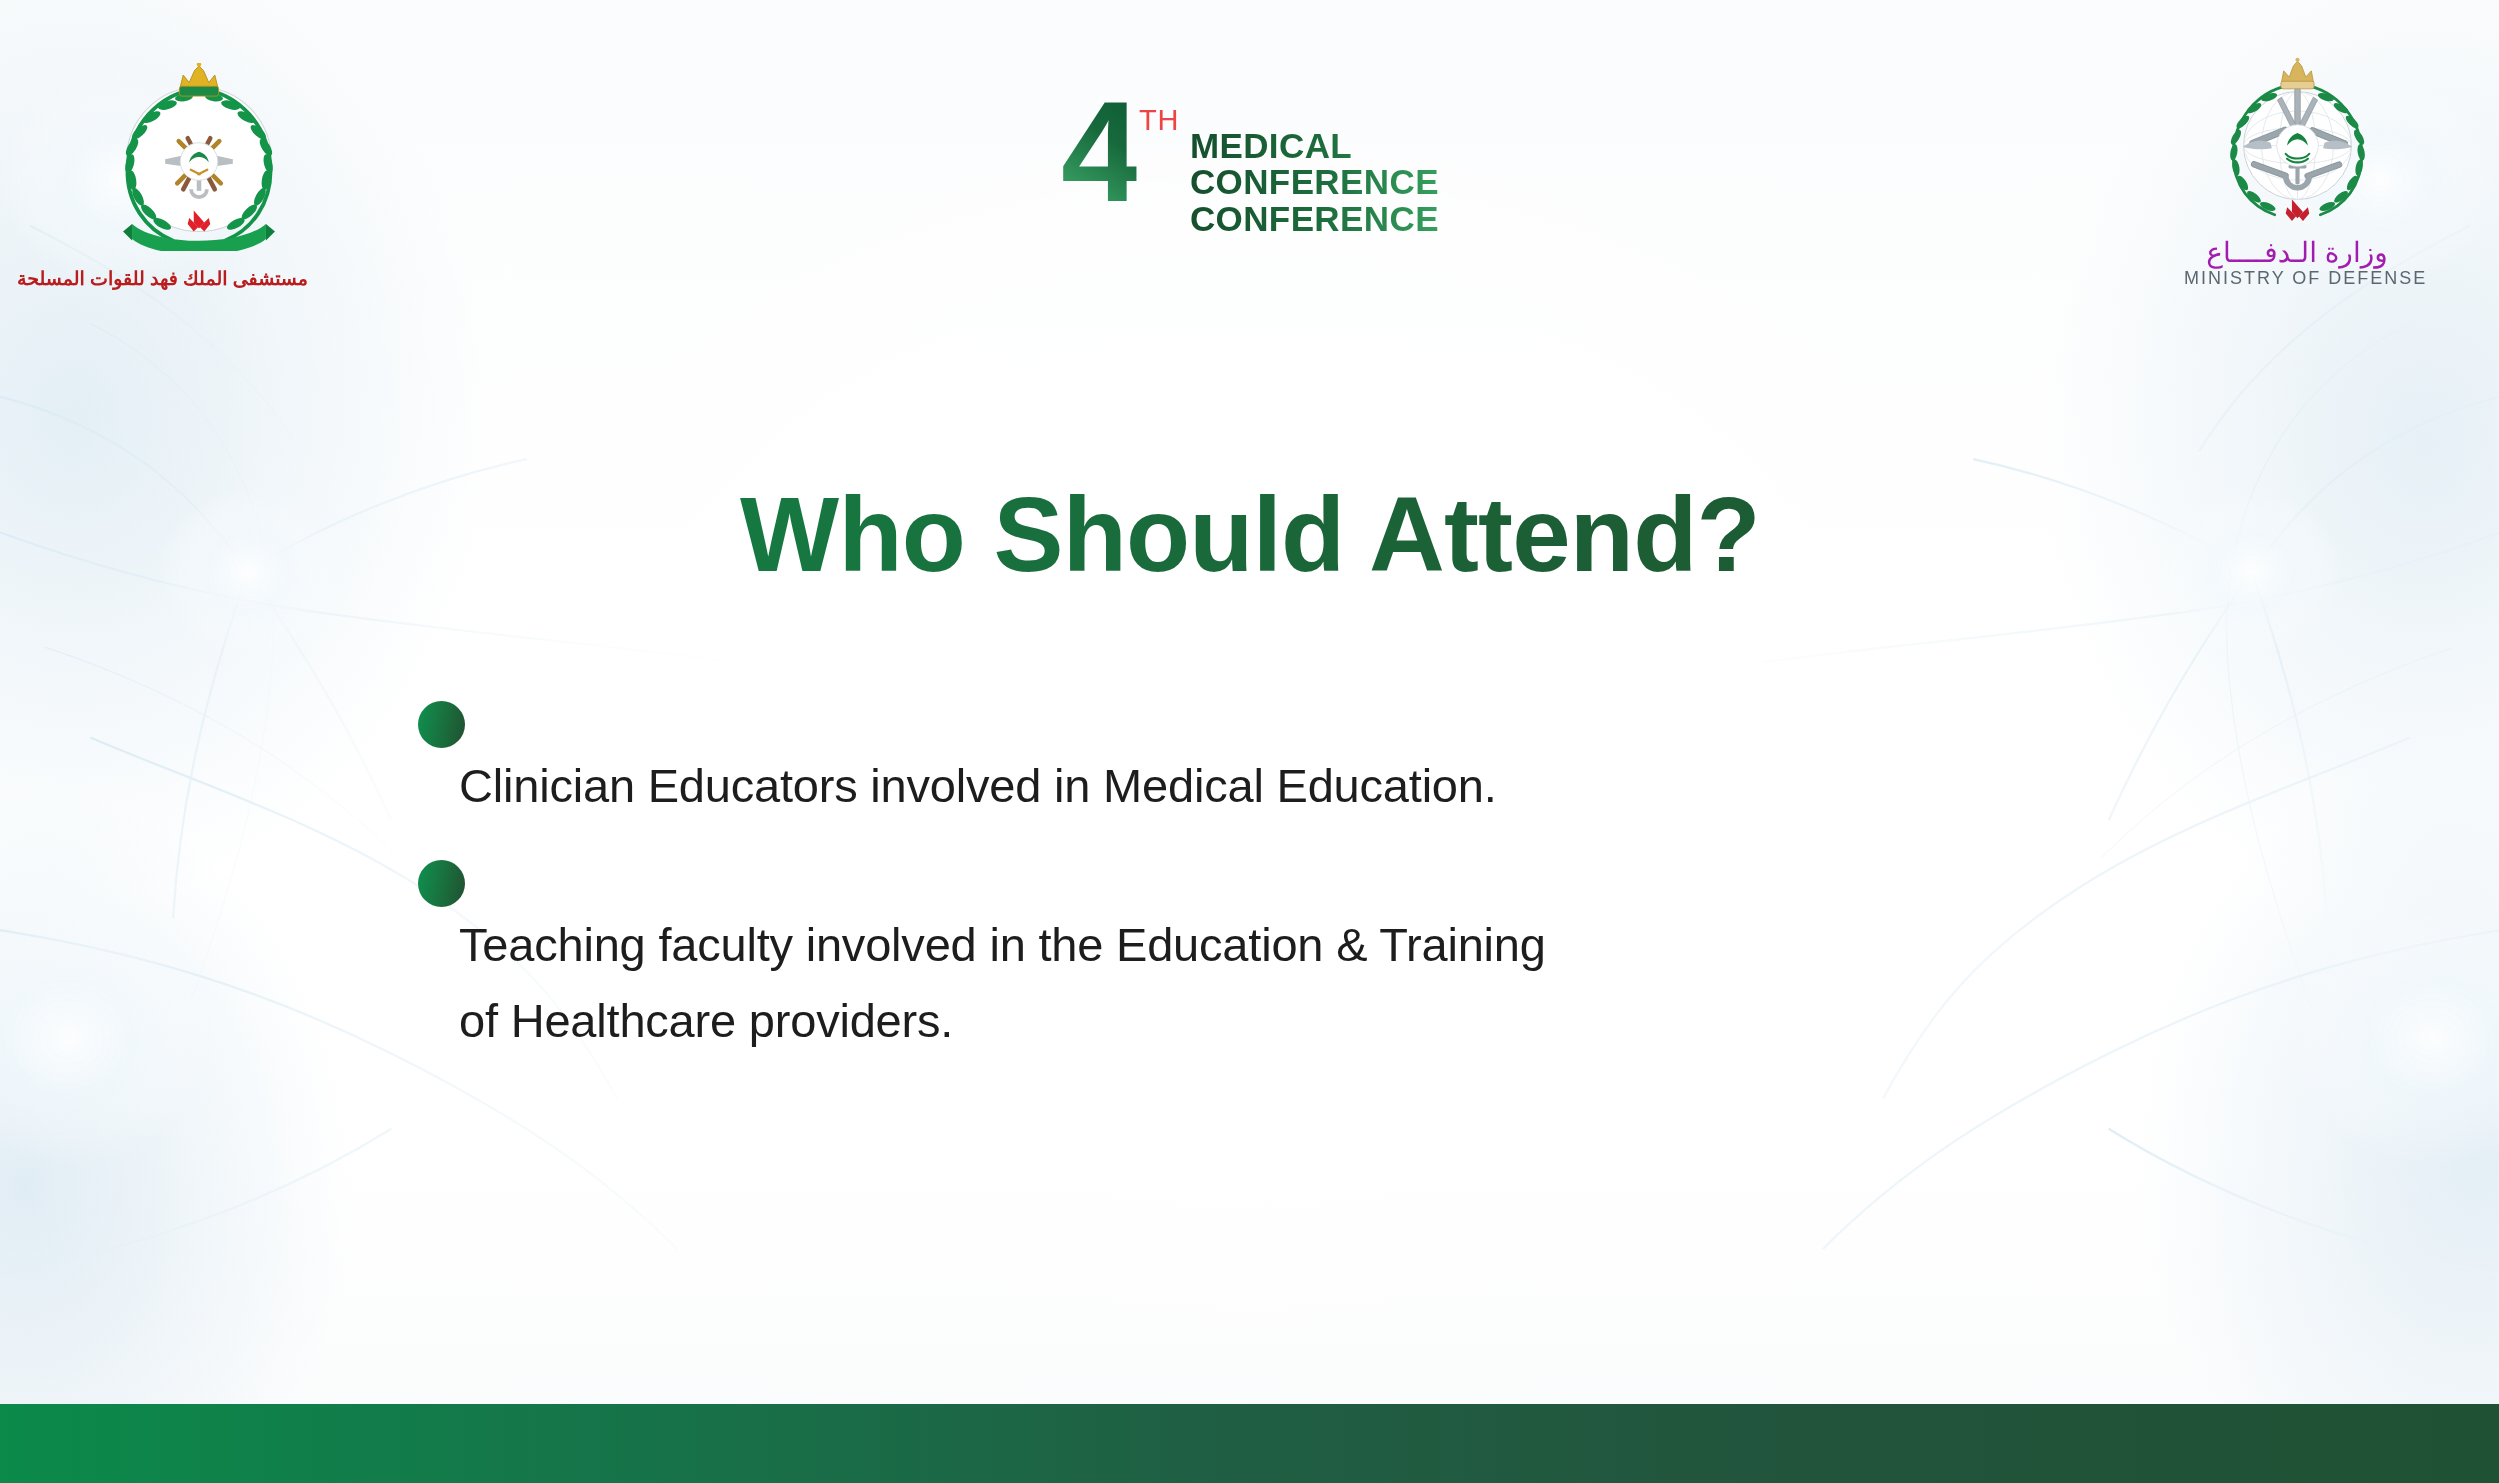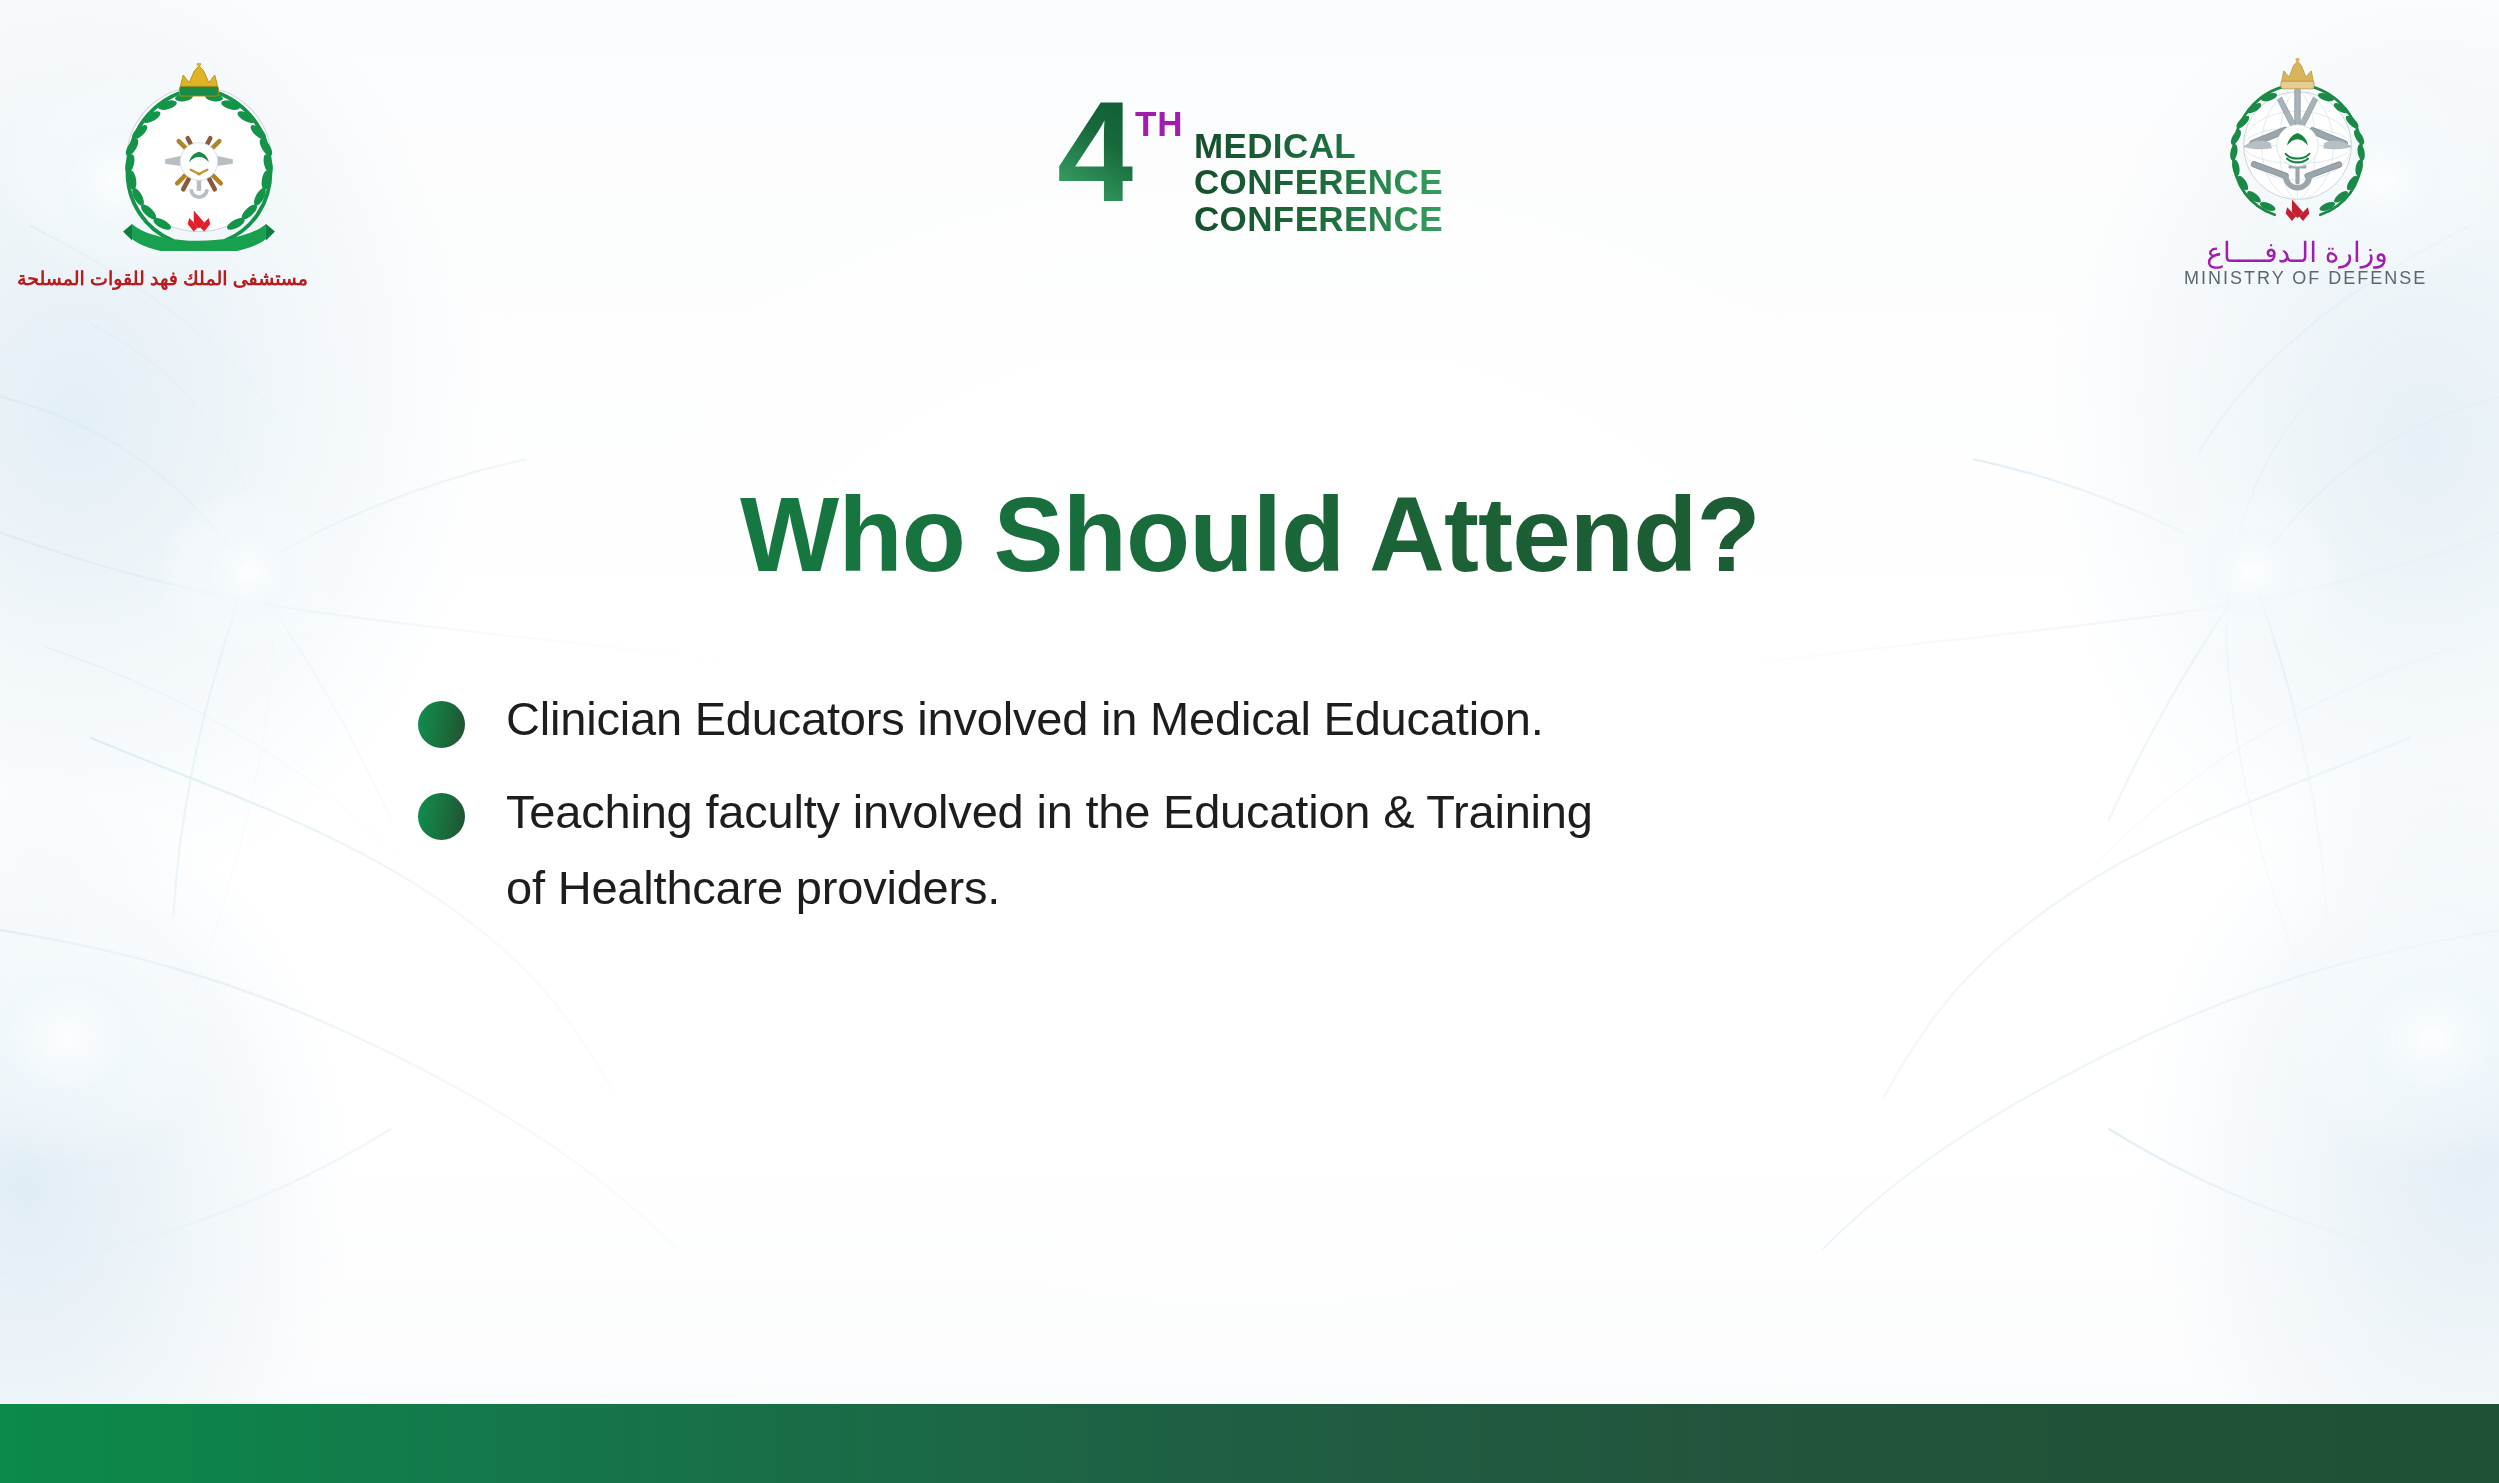--- a/index.html
+++ b/index.html
@@ -101,23 +101,23 @@
     font-size: 143px;
     font-weight: 800;
     line-height: 0.78;
     background: linear-gradient(35deg, #3faa6b 0%, #2e8f57 28%, #17693c 62%, #0f5c34 100%);
     -webkit-background-clip: text;
     background-clip: text;
     color: transparent;
     letter-spacing: -4.5px;
   }
   .conf-ord {
-    font-size: 35px;
-    font-weight: 700;
-    color: #a21caf;
+    font-size: 29px;
+    font-weight: 400;
+    color: #ef4444;
     margin-top: 7.5px;
     margin-left: 3px;
     letter-spacing: 0.8px;
   }
   .conf-lines {
     margin-left: 10.5px;
     margin-top: 32px;
     line-height: 1.04;
   }
   .conf-line {
@@ -151,20 +151,21 @@
   .bullets {
     position: absolute;
     left: 418px;
     top: 681px;
     width: 1806px;
   }
   .bullet-row {
     display: flex;
     align-items: flex-start;
     margin-bottom: 16.6px;
+    flex-direction: column;
   }
   .bullet-dot {
     flex: 0 0 auto;
     width: 47px;
     height: 47px;
     border-radius: 50%;
     background: linear-gradient(100deg, #119150 0%, #17措, #1c5e35 100%);
     background: linear-gradient(100deg, #0f9150 0%, #1a6d3c 58%, #214f31 100%);
     margin-top: 19.6px;
   }

